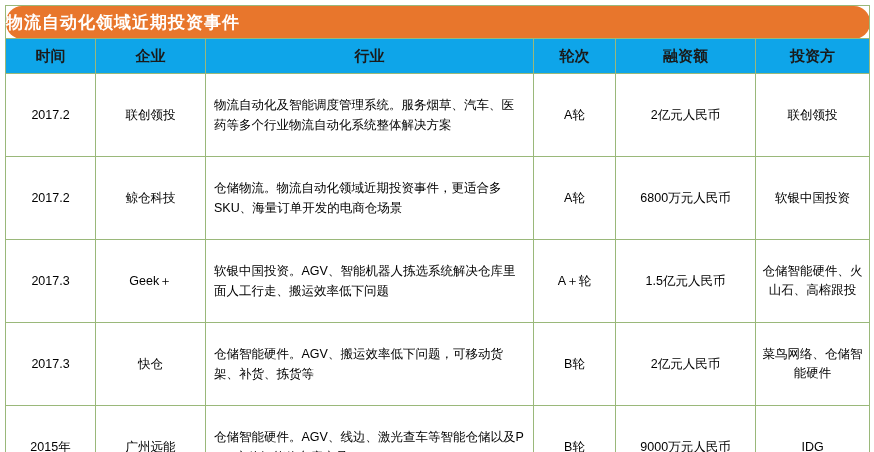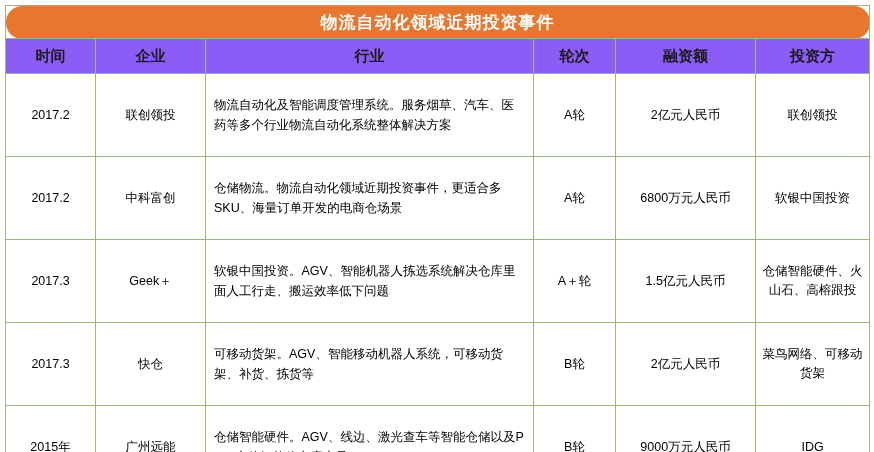--- a/index.html
+++ b/index.html
@@ -28,27 +28,27 @@
   table.invest-table td,
   table.invest-table th {
     border: 1px solid #9ab87a;
     padding: 0;
   }
   .title-cell {
     background: #e8762c;
     color: #ffffff;
     font-size: 17px;
     font-weight: bold;
-    text-align: center;
+    text-align: left;
     height: 32px;
     letter-spacing: 1px;
     border-radius: 16px;
   }
   .header-cell {
-    background: #8b5cf6;
+    background: #0ea5e9;
     color: #1a1a1a;
     font-size: 15px;
     font-weight: bold;
     text-align: center;
     height: 34px;
   }
   .cell {
     font-size: 12.5px;
     line-height: 20px;
     vertical-align: middle;
@@ -102,43 +102,43 @@
         <td class="cell center">2017.2</td>
         <td class="cell center">联创领投</td>
         <td class="cell desc">物流自动化及智能调度管理系统。服务烟草、汽车、医药等多个行业物流自动化系统整体解决方案</td>
         <td class="cell center">A轮</td>
         <td class="cell center">2亿元人民币</td>
         <td class="cell center small">联创领投</td>
       </tr>
 
       <tr>
         <td class="cell center">2017.2</td>
-        <td class="cell center">中科富创</td>
+        <td class="cell center">鲸仓科技</td>
         <td class="cell desc">仓储物流。物流自动化领域近期投资事件，更适合多SKU、海量订单开发的电商仓场景</td>
         <td class="cell center">A轮</td>
         <td class="cell center">6800万元人民币</td>
         <td class="cell center small">软银中国投资</td>
       </tr>
 
       <tr>
         <td class="cell center">2017.3</td>
         <td class="cell center">Geek＋</td>
         <td class="cell desc">软银中国投资。AGV、智能机器人拣选系统解决仓库里面人工行走、搬运效率低下问题</td>
         <td class="cell center">A＋轮</td>
         <td class="cell center">1.5亿元人民币</td>
         <td class="cell center small">仓储智能硬件、火山石、高榕跟投</td>
       </tr>
 
       <tr>
         <td class="cell center">2017.3</td>
         <td class="cell center">快仓</td>
-        <td class="cell desc">可移动货架。AGV、智能移动机器人系统，可移动货架、补货、拣货等</td>
+        <td class="cell desc">仓储智能硬件。AGV、搬运效率低下问题，可移动货架、补货、拣货等</td>
         <td class="cell center">B轮</td>
         <td class="cell center">2亿元人民币</td>
-        <td class="cell center small">菜鸟网络、可移动货架</td>
+        <td class="cell center small">菜鸟网络、仓储智能硬件</td>
       </tr>
 
       <tr>
         <td class="cell center">2015年</td>
         <td class="cell center">广州远能</td>
         <td class="cell desc">仓储智能硬件。AGV、线边、激光查车等智能仓储以及P＋R立体智能停车库产品</td>
         <td class="cell center">B轮</td>
         <td class="cell center">9000万元人民币</td>
         <td class="cell center small">IDG</td>
       </tr>

